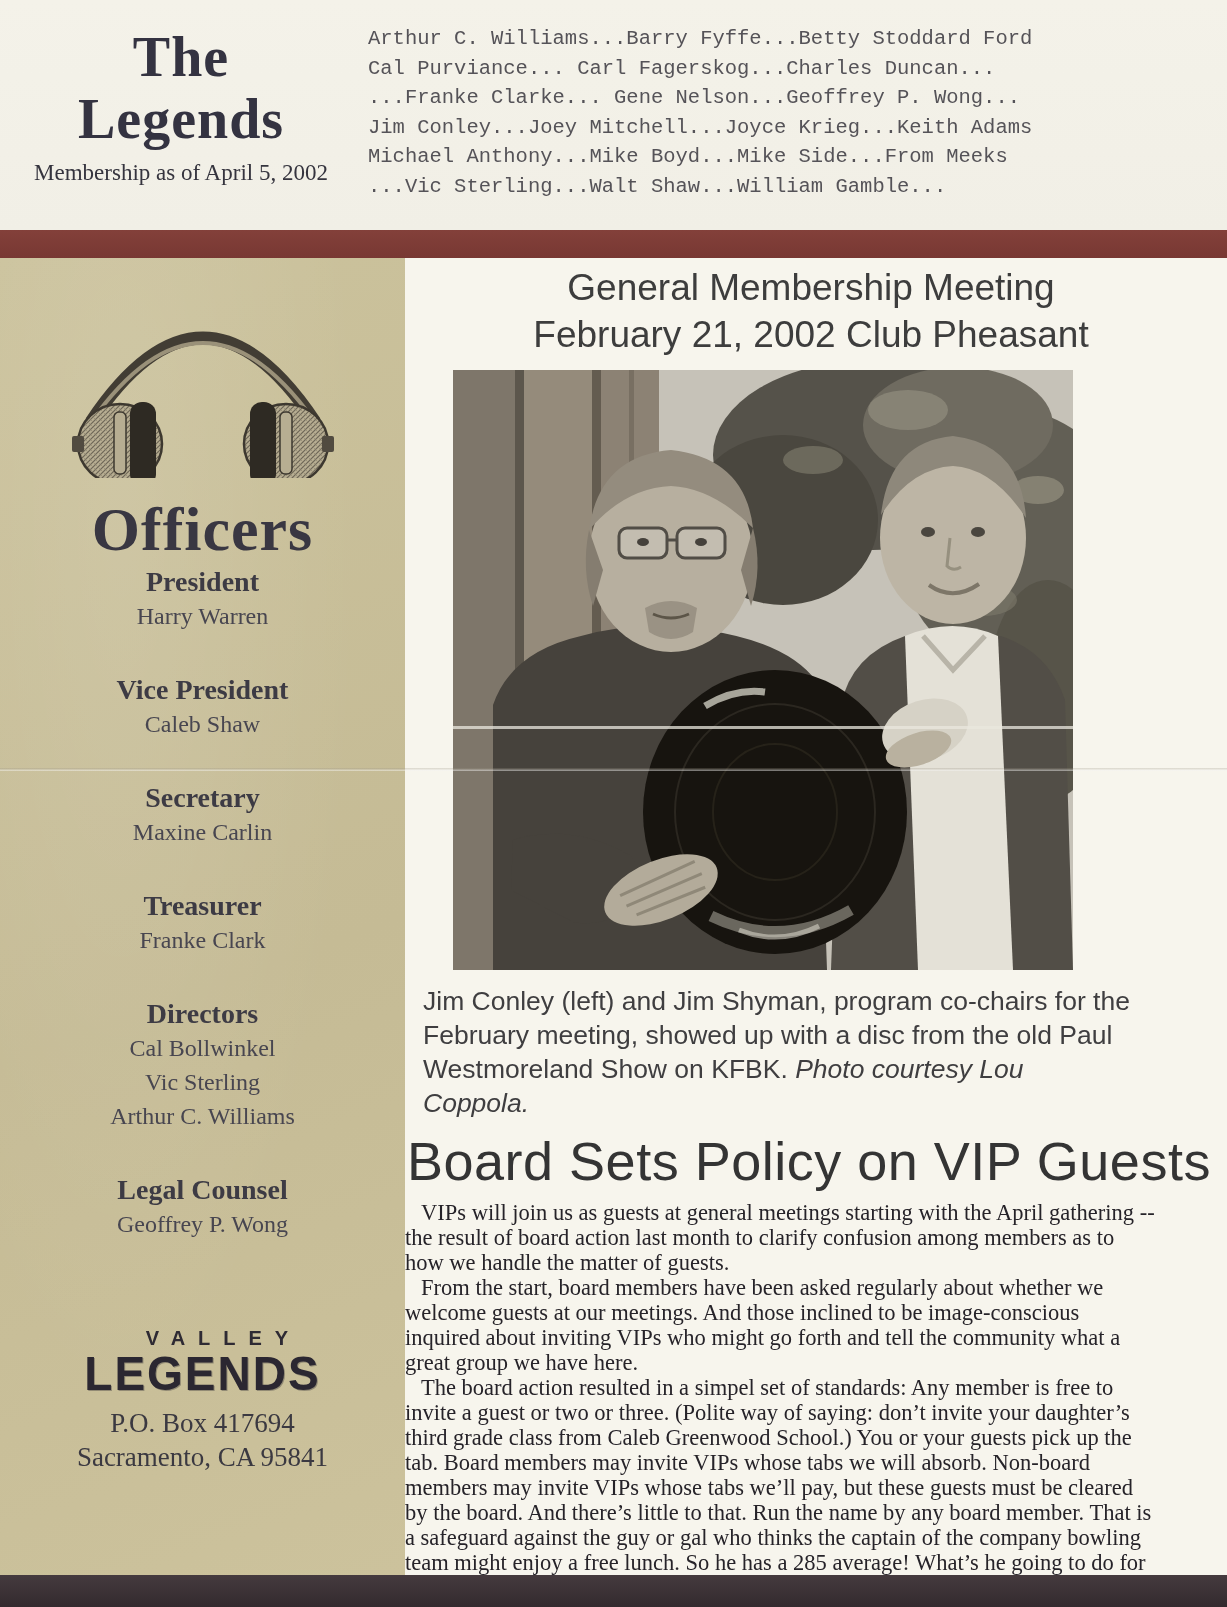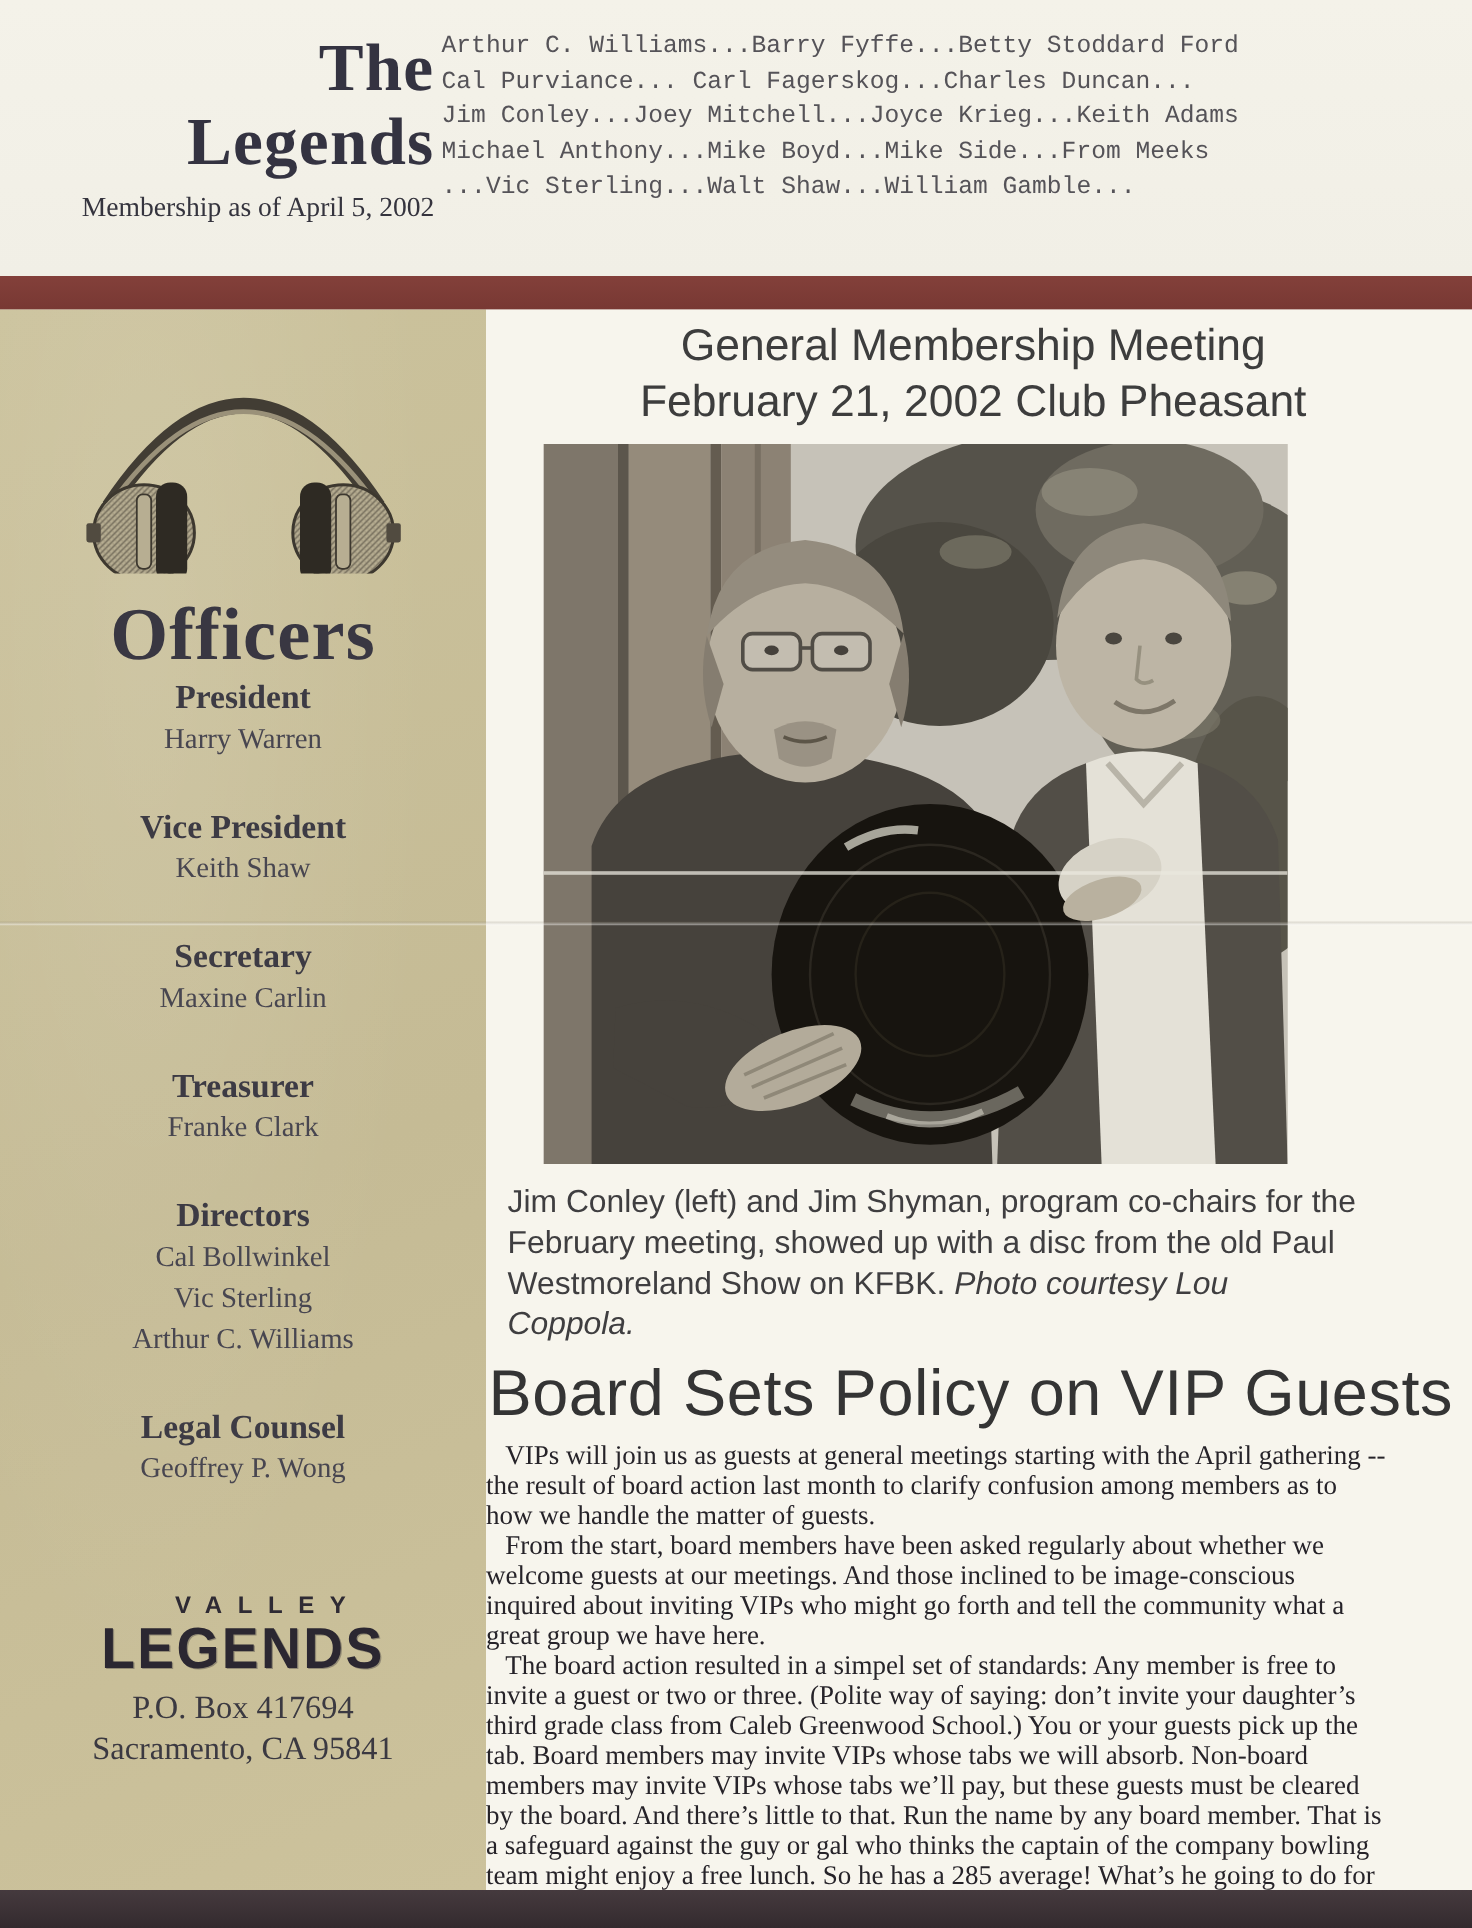--- a/index.html
+++ b/index.html
@@ -7,21 +7,21 @@
   .page {
     position:relative;
     width:1227px; height:1607px;
     margin:0 auto;
     background:#f3f1e8;
     overflow:hidden;
     font-family:"Liberation Serif", serif;
   }
   
   .masthead { display:flex; height:230px; background:linear-gradient(180deg,#f4f2e9,#f1efe6); }
-  .masthead-left { width:362px; text-align:right; padding-top:26px; }
+  .masthead-left { width:362px; text-align:center; padding-top:26px; }
   .masthead-title {
     font-family:"Liberation Serif", serif; font-weight:bold;
     font-size:56px; line-height:62px; color:#343341; letter-spacing:1px;
   }
   .masthead-subtitle { margin-top:10px; font-size:23px; color:#35343e; }
   .masthead-right { flex:1; padding:24px 0 0 6px; }
   .member-line {
     font-family:"Liberation Mono", monospace;
     font-size:20.5px; line-height:29.5px; color:#555358; white-space:pre;
   }
@@ -84,20 +84,21 @@
     <div class="masthead-left">
       <div class="masthead-title">
         <div>The</div>
         <div>Legends</div>
       </div>
       <div class="masthead-subtitle">Membership as of April 5, 2002</div>
     </div>
     <div class="masthead-right">
       <div class="member-line">Arthur C. Williams...Barry Fyffe...Betty Stoddard Ford</div>
       <div class="member-line">Cal Purviance... Carl Fagerskog...Charles Duncan...</div>
+      <div class="member-line">...Franke Clarke... Gene Nelson...Geoffrey P. Wong...</div>
       <div class="member-line">Jim Conley...Joey Mitchell...Joyce Krieg...Keith Adams</div>
       <div class="member-line">Michael Anthony...Mike Boyd...Mike Side...From Meeks</div>
       <div class="member-line">...Vic Sterling...Walt Shaw...William Gamble...</div>
     </div>
   </header>
 
   <div class="maroon-bar"></div>
 
   <div class="body-row">
 
@@ -133,21 +134,21 @@
       </div>
 
       <div class="officers-title">Officers</div>
 
       <div class="officer-group">
         <div class="officer-role">President</div>
         <div class="officer-name">Harry Warren</div>
       </div>
       <div class="officer-group">
         <div class="officer-role">Vice President</div>
-        <div class="officer-name">Keith Shaw</div>
+        <div class="officer-name">Caleb Shaw</div>
       </div>
       <div class="officer-group">
         <div class="officer-role">Secretary</div>
         <div class="officer-name">Maxine Carlin</div>
       </div>
       <div class="officer-group">
         <div class="officer-role">Treasurer</div>
         <div class="officer-name">Franke Clark</div>
       </div>
       <div class="officer-group">

